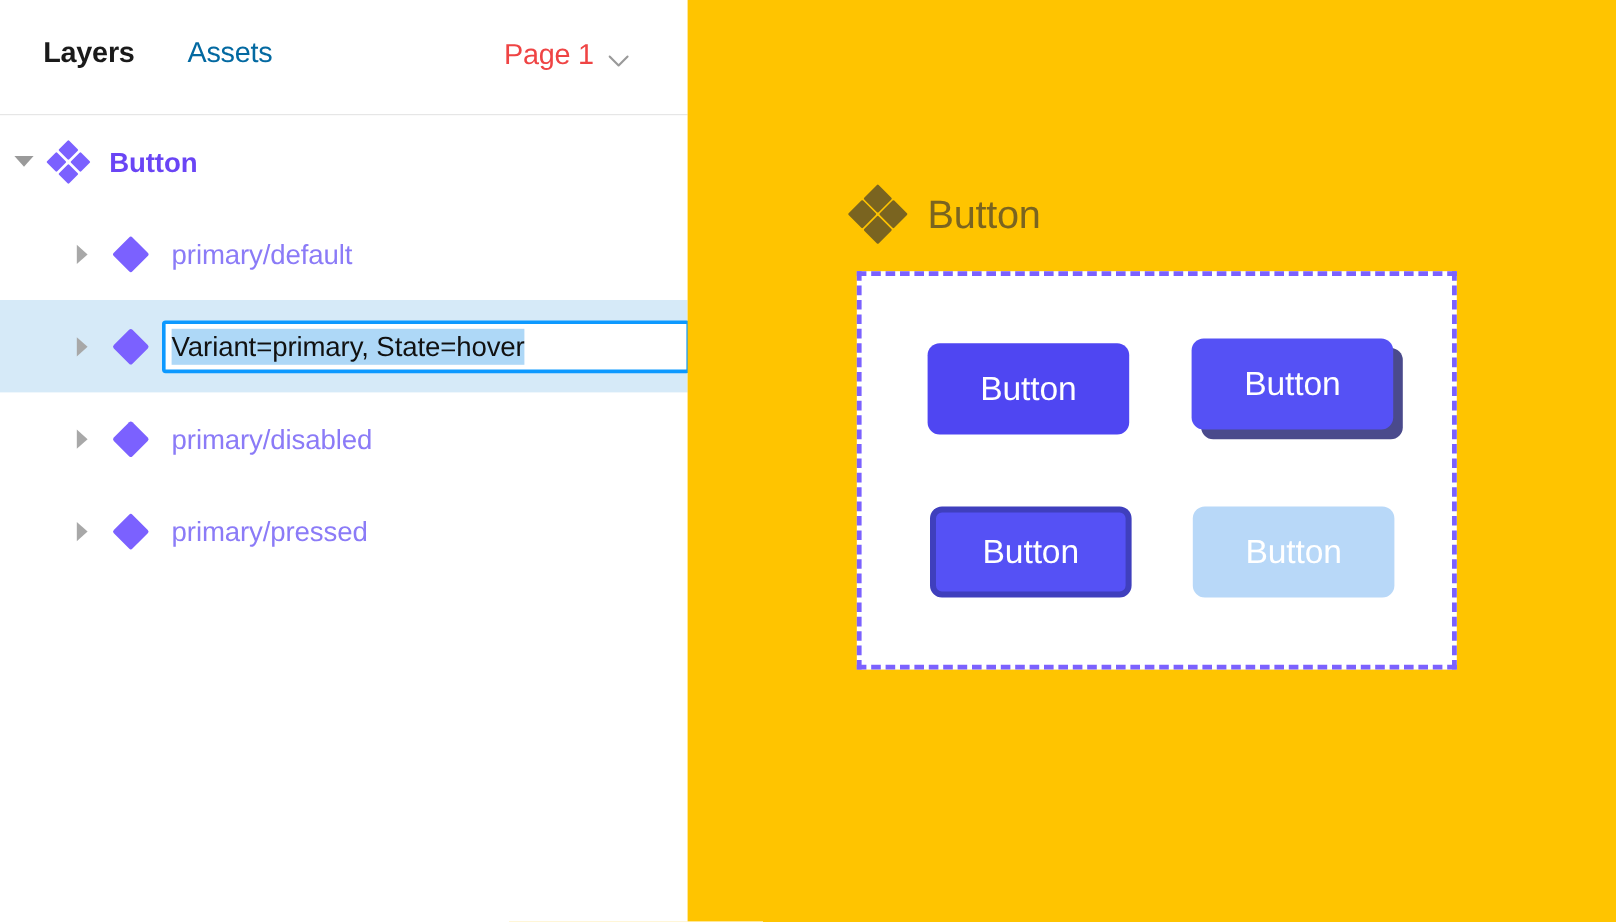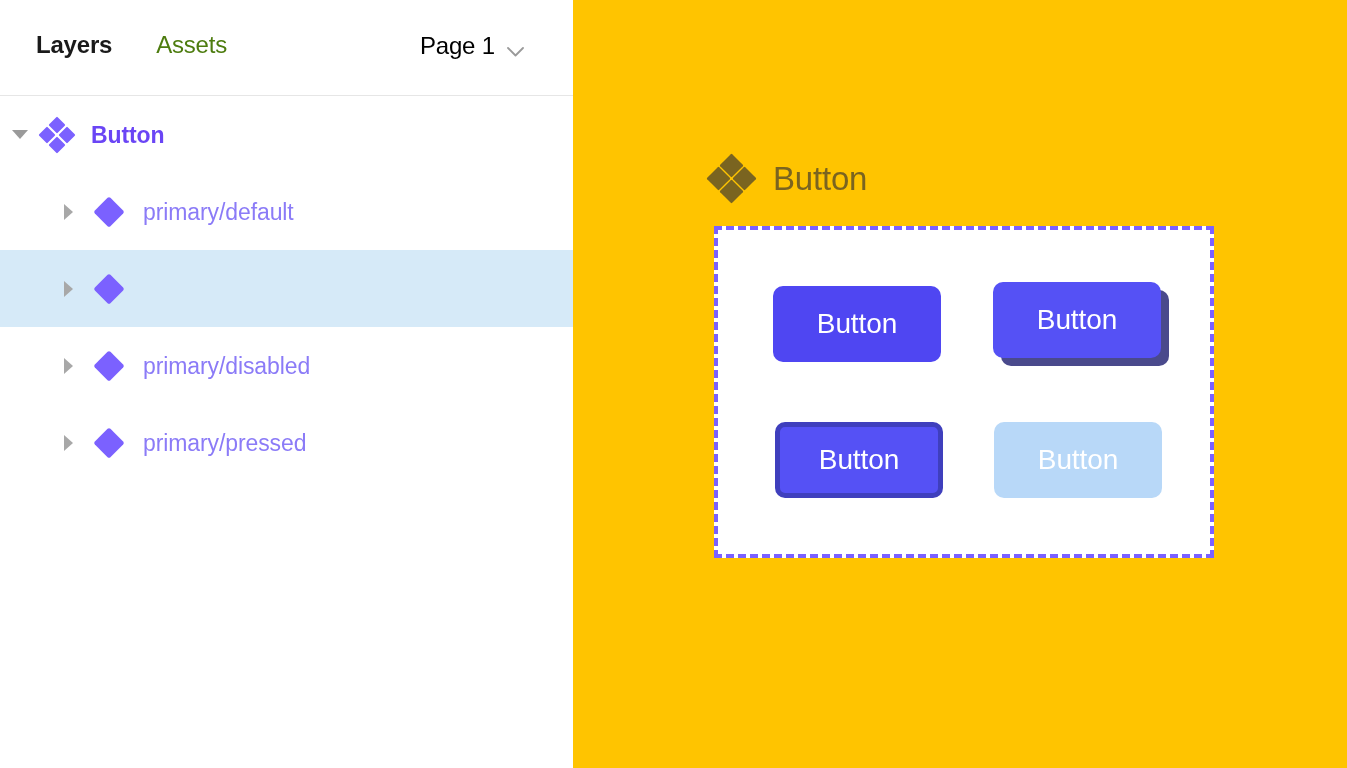--- a/index.html
+++ b/index.html
@@ -45,35 +45,35 @@
   }
 
   .tab {
     font-size: 24px;
     line-height: 30px;
     letter-spacing: -0.2px;
     cursor: pointer;
     white-space: nowrap;
   }
   .tab.active { color: #1a1a1a; font-weight: bold; }
-  .tab.inactive { color: #4d7c0f; font-weight: normal; }
+  .tab.inactive { color: #0369a1; font-weight: normal; }
 
   .page-select {
     position: absolute;
     left: 420px;
     top: 31px;
     display: flex;
     align-items: center;
     gap: 12px;
     cursor: pointer;
   }
   .page-select-label {
     font-size: 24px;
     line-height: 30px;
-    color: #000000;
+    color: #ef4444;
     letter-spacing: -0.2px;
     white-space: nowrap;
   }
   .chev-down {
     width: 17px; height: 10px;
     position: relative;
     top: 2px;
   }
 
   
@@ -328,20 +328,25 @@
         <span class="layer-label child">primary/default</span>
       </div>
 
       <div class="layer-row row-indent-1 selected">
         <span class="caret">
           <span class="caret-right"></span>
         </span>
         <span class="icon-comp">
             <i></i>
           </span>
+        <span class="rename-wrap">
+          <span class="rename-box">
+            <span class="rename-text">Variant=primary, State=hover</span>
+          </span>
+        </span>
       </div>
 
       <div class="layer-row row-indent-1">
         <span class="caret">
           <span class="caret-right"></span>
         </span>
         <span class="icon-comp">
             <i></i>
           </span>
         <span class="layer-label child">primary/disabled</span>

